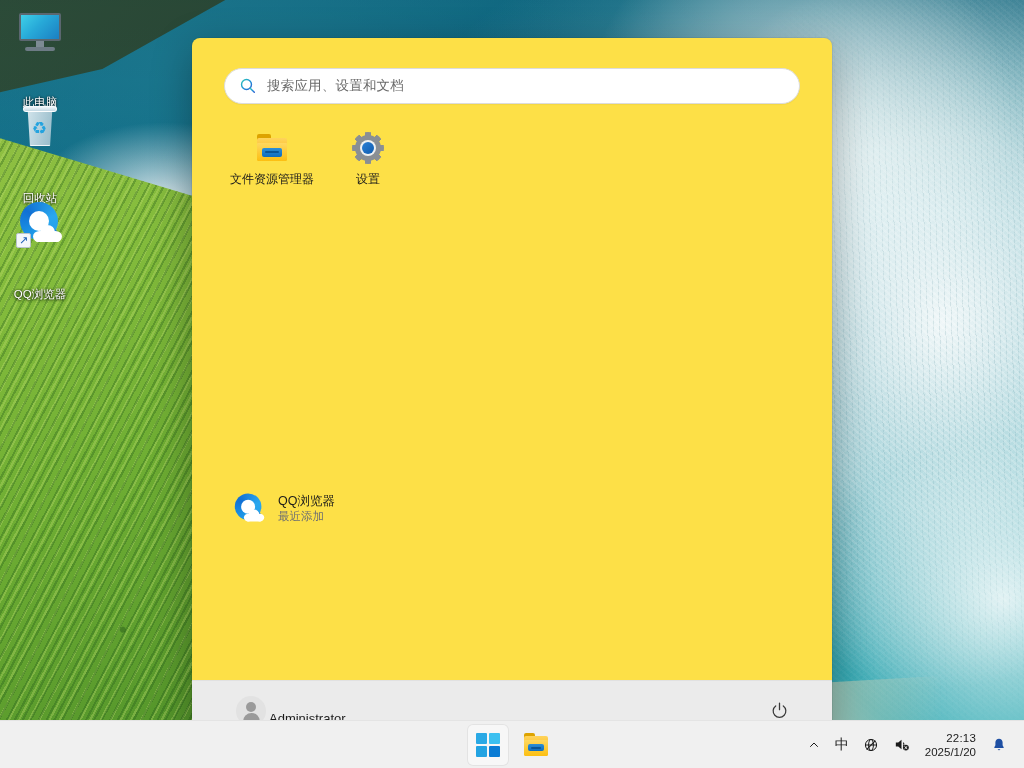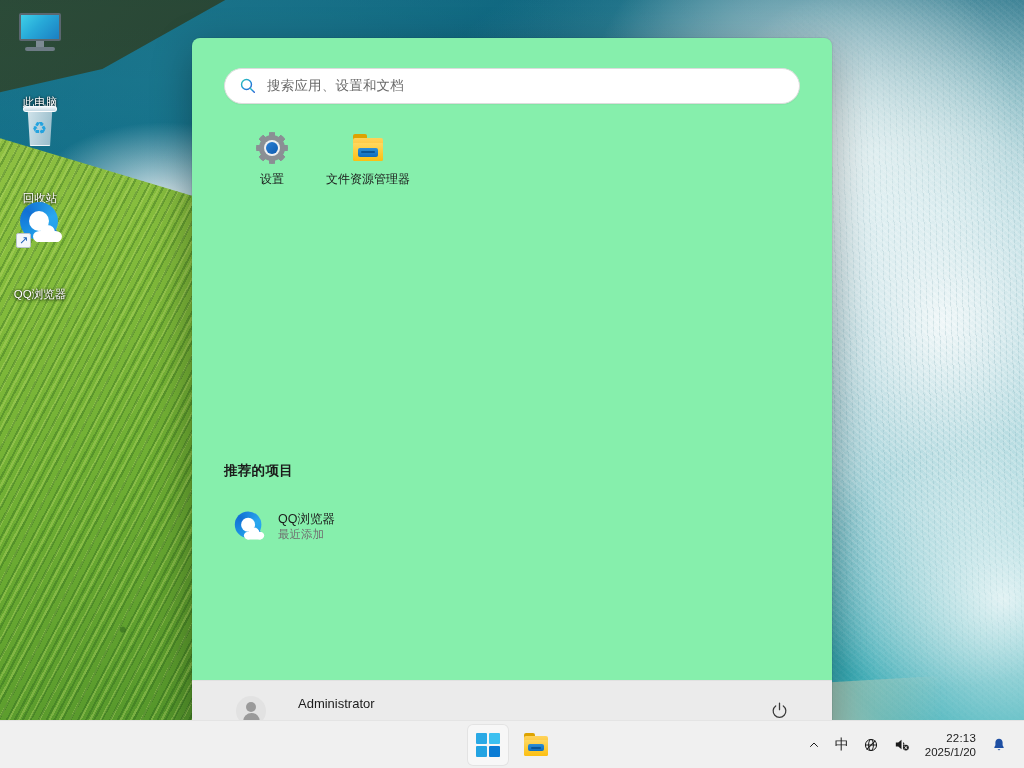--- a/index.html
+++ b/index.html
@@ -125,21 +125,21 @@
   .learn-badge {
     position:absolute; width:44px; height:44px; border-radius:10px;
     background:rgba(60,60,60,.72);
     display:flex; align-items:center; justify-content:center;
   }
   .learn-badge svg { display:block; }
 
   
   #start-menu {
     position:absolute; left:192px; top:38px; width:640px; height:702px;
-    background:#86efac; border-radius:8px;
+    background:#fde047; border-radius:8px;
     box-shadow:0 12px 40px rgba(0,0,0,.32), 0 0 0 1px rgba(0,0,0,.06);
     overflow:hidden; display:flex; flex-direction:column;
   }
   #start-body { flex:1 1 auto; padding:30px 32px 0 32px; position:relative; }
 
   .search-box {
     height:36px; background:#fff; border:1px solid #dcdcdc; border-radius:18px;
     display:flex; align-items:center; padding:0 14px; box-shadow:0 1px 1px rgba(0,0,0,.04);
   }
   .search-box .sicon { width:18px; height:18px; margin-right:10px; flex:0 0 18px; }
@@ -196,21 +196,21 @@
   .rec-list { margin-top:24px; }
   .rec-item { display:flex; align-items:center; gap:14px; width:260px; padding:6px 8px; border-radius:6px; cursor:default; }
   .rec-icon { width:32px; height:32px; position:relative; flex:0 0 32px; }
   .rec-name { font-size:12.5px; color:#1b1b1b; line-height:16px; }
   .rec-sub { font-size:11.5px; color:#707070; line-height:15px; }
 
   #start-footer {
     flex:0 0 60px; height:60px; background:#ebebeb; border-top:1px solid #e1e1e1;
     display:flex; align-items:center; padding:0 36px; justify-content:space-between;
   }
-  .user-chip { display:flex; align-items:flex-start; gap:32px; cursor:default; padding:4px 8px; border-radius:5px; }
+  .user-chip { display:flex; align-items:flex-end; gap:3px; cursor:default; padding:4px 8px; border-radius:5px; }
   .avatar { width:30px; height:30px; border-radius:50%; background:#e2e2e2; position:relative; }
   .avatar .head { position:absolute; left:50%; top:6px; width:10px; height:10px; margin-left:-5px; border-radius:50%; background:#9a9a9a; }
   .avatar .body { position:absolute; left:50%; top:17px; width:17px; height:9px; margin-left:-8.5px;
     border-radius:9px 9px 0 0; background:#9a9a9a; }
   .user-name { font-size:13px; color:#1b1b1b; }
   .power-btn { width:34px; height:34px; display:flex; align-items:center; justify-content:center; border-radius:5px; cursor:default; }
 
   
   #taskbar {
     position:absolute; left:0; bottom:0; width:1024px; height:48px;
@@ -310,46 +310,45 @@
           </svg>
         </span>
         <span class="search-ph">搜索应用、设置和文档</span>
       </div>
 
 
       <div class="pinned-grid">
 
         <div class="app-tile">
           <div class="tile-ico">
+            <span class="folder">
+              <span class="tab"></span>
+                <span class="back"></span>
+                <span class="front"></span>
+                <span class="strip"></span>
+            </span>
+          </div>
+          <div class="tile-label">文件资源管理器</div>
+        </div>
+
+        <div class="app-tile">
+          <div class="tile-ico">
             <span class="gear-wrap">
               <span class="teeth"></span>
                 <span class="ring"></span>
                 <span class="inner"></span>
                 <span class="dot"></span>
             </span>
           </div>
           <div class="tile-label">设置</div>
         </div>
 
-        <div class="app-tile">
-          <div class="tile-ico">
-            <span class="folder">
-              <span class="tab"></span>
-                <span class="back"></span>
-                <span class="front"></span>
-                <span class="strip"></span>
-            </span>
-          </div>
-          <div class="tile-label">文件资源管理器</div>
-        </div>
-
       </div>
 
       <div id="recommended">
-        <div class="rec-title">推荐的项目</div>
         <div class="rec-list">
           <div class="rec-item">
             <span class="rec-icon">
               <span class="qq" style="transform:scale(.70); transform-origin:0 0;">
                 <span class="qq-circle"></span>
                 <span class="qq-tail"></span>
                 <span class="qq-cloud">
                     <i></i>
                     <i></i>
                     <i></i>

